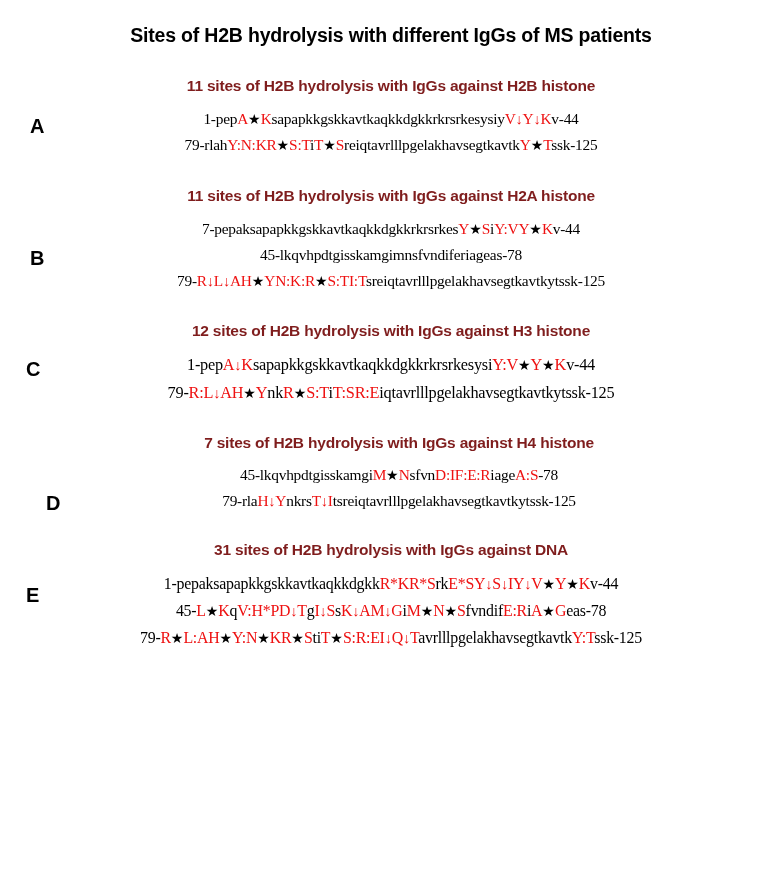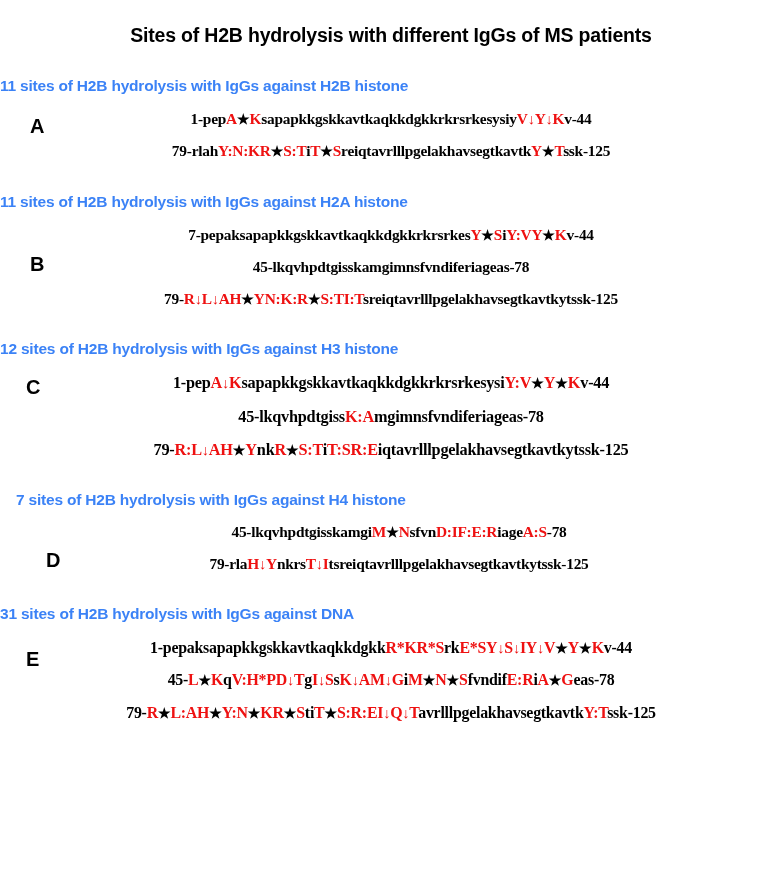--- a/index.html
+++ b/index.html
@@ -33,49 +33,49 @@
   }
   .panel {
     margin: 0;
     padding: 0;
     position: relative;
   }
   .panel-title {
     font-family: "Liberation Sans", "DejaVu Sans", sans-serif;
     font-weight: bold;
     font-size: 15.5px;
-    text-align: left;
+    text-align: center;
     letter-spacing: -0.2px;
-    color: #3b82f6;
+    color: #7f1d1d;
     margin: 0;
     padding: 0;
   }
   .panel-body {
     position: relative;
     padding-left: 0;
   }
   .panel-letter {
     position: absolute;
     left: 30px;
     font-family: "Liberation Sans", "DejaVu Sans", sans-serif;
     font-weight: bold;
     font-size: 20px;
     color: #000;
     line-height: 1;
   }
   .seq-line {
     font-family: "Liberation Serif", "DejaVu Serif", serif;
-    font-weight: bold;
+    font-weight: normal;
     font-size: 15.4px;
     line-height: 1.42;
     text-align: center;
     white-space: nowrap;
     color: #000;
     letter-spacing: -0.25px;
-    margin: 10px;
+    margin: 4px;
     padding: 0;
   }
   .seq-line .r { color: #ee1111; }
   .seq-line .k { color: #000000; }
   .star { color: #000000; font-size: 14px; letter-spacing: 0; }
   .arrow { color: #ee1111; font-size: 14.5px; }
 
   
   .panel.a  { margin-top: 30px; }
   .panel.a .panel-title { margin-bottom: 13px; }
@@ -122,21 +122,20 @@
           <div class="seq-line"><span class="k">7-pepaksapapkkgskkavtkaqkkdgkkrkrsrkes</span><span class="r">Y</span><span class="star">★</span><span class="r">S</span><span class="k">i</span><span class="r">Y:VY</span><span class="star">★</span><span class="r">K</span><span class="k">v-44</span></div>
           <div class="seq-line"><span class="k">45-lkqvhpdtgisskamgimnsfvndiferiageas-78</span></div>
           <div class="seq-line"><span class="k">79-</span><span class="r">R</span><span class="arrow">↓</span><span class="r">L</span><span class="arrow">↓</span><span class="r">AH</span><span class="star">★</span><span class="r">YN:K:R</span><span class="star">★</span><span class="r">S:TI:T</span><span class="k">sreiqtavrlllpgelakhavsegtkavtkytssk-125</span></div>
         </div>
       </div>
       <div class="panel c">
         <div class="panel-title">12 sites of H2B hydrolysis with IgGs against H3 histone</div>
         <div class="panel-body">
           <div class="panel-letter">C</div>
           <div class="seq-line"><span class="k">1-pep</span><span class="r">A</span><span class="arrow">↓</span><span class="r">K</span><span class="k">sapapkkgskkavtkaqkkdgkkrkrsrkesysi</span><span class="r">Y:V</span><span class="star">★</span><span class="r">Y</span><span class="star">★</span><span class="r">K</span><span class="k">v-44</span></div>
-          <div class="seq-line"><span class="k">45-lkqvhpdtgiss</span><span class="r">K:A</span><span class="k">mgimnsfvndiferiageas-78</span></div>
           <div class="seq-line"><span class="k">79-</span><span class="r">R:L</span><span class="arrow">↓</span><span class="r">AH</span><span class="star">★</span><span class="r">Y</span><span class="k">nk</span><span class="r">R</span><span class="star">★</span><span class="r">S:T</span><span class="k">i</span><span class="r">T:SR:E</span><span class="k">iqtavrlllpgelakhavsegtkavtkytssk-125</span></div>
         </div>
       </div>
       <div class="panel d">
         <div class="panel-title">7 sites of H2B hydrolysis with IgGs against H4 histone</div>
         <div class="panel-body">
           <div class="panel-letter">D</div>
           <div class="seq-line"><span class="k">45-lkqvhpdtgisskamgi</span><span class="r">M</span><span class="star">★</span><span class="r">N</span><span class="k">sfvn</span><span class="r">D:IF:E:R</span><span class="k">iage</span><span class="r">A:S</span><span class="k">-78</span></div>
           <div class="seq-line"><span class="k">79-rla</span><span class="r">H</span><span class="arrow">↓</span><span class="r">Y</span><span class="k">nkrs</span><span class="r">T</span><span class="arrow">↓</span><span class="r">I</span><span class="k">tsreiqtavrlllpgelakhavsegtkavtkytssk-125</span></div>
         </div>

